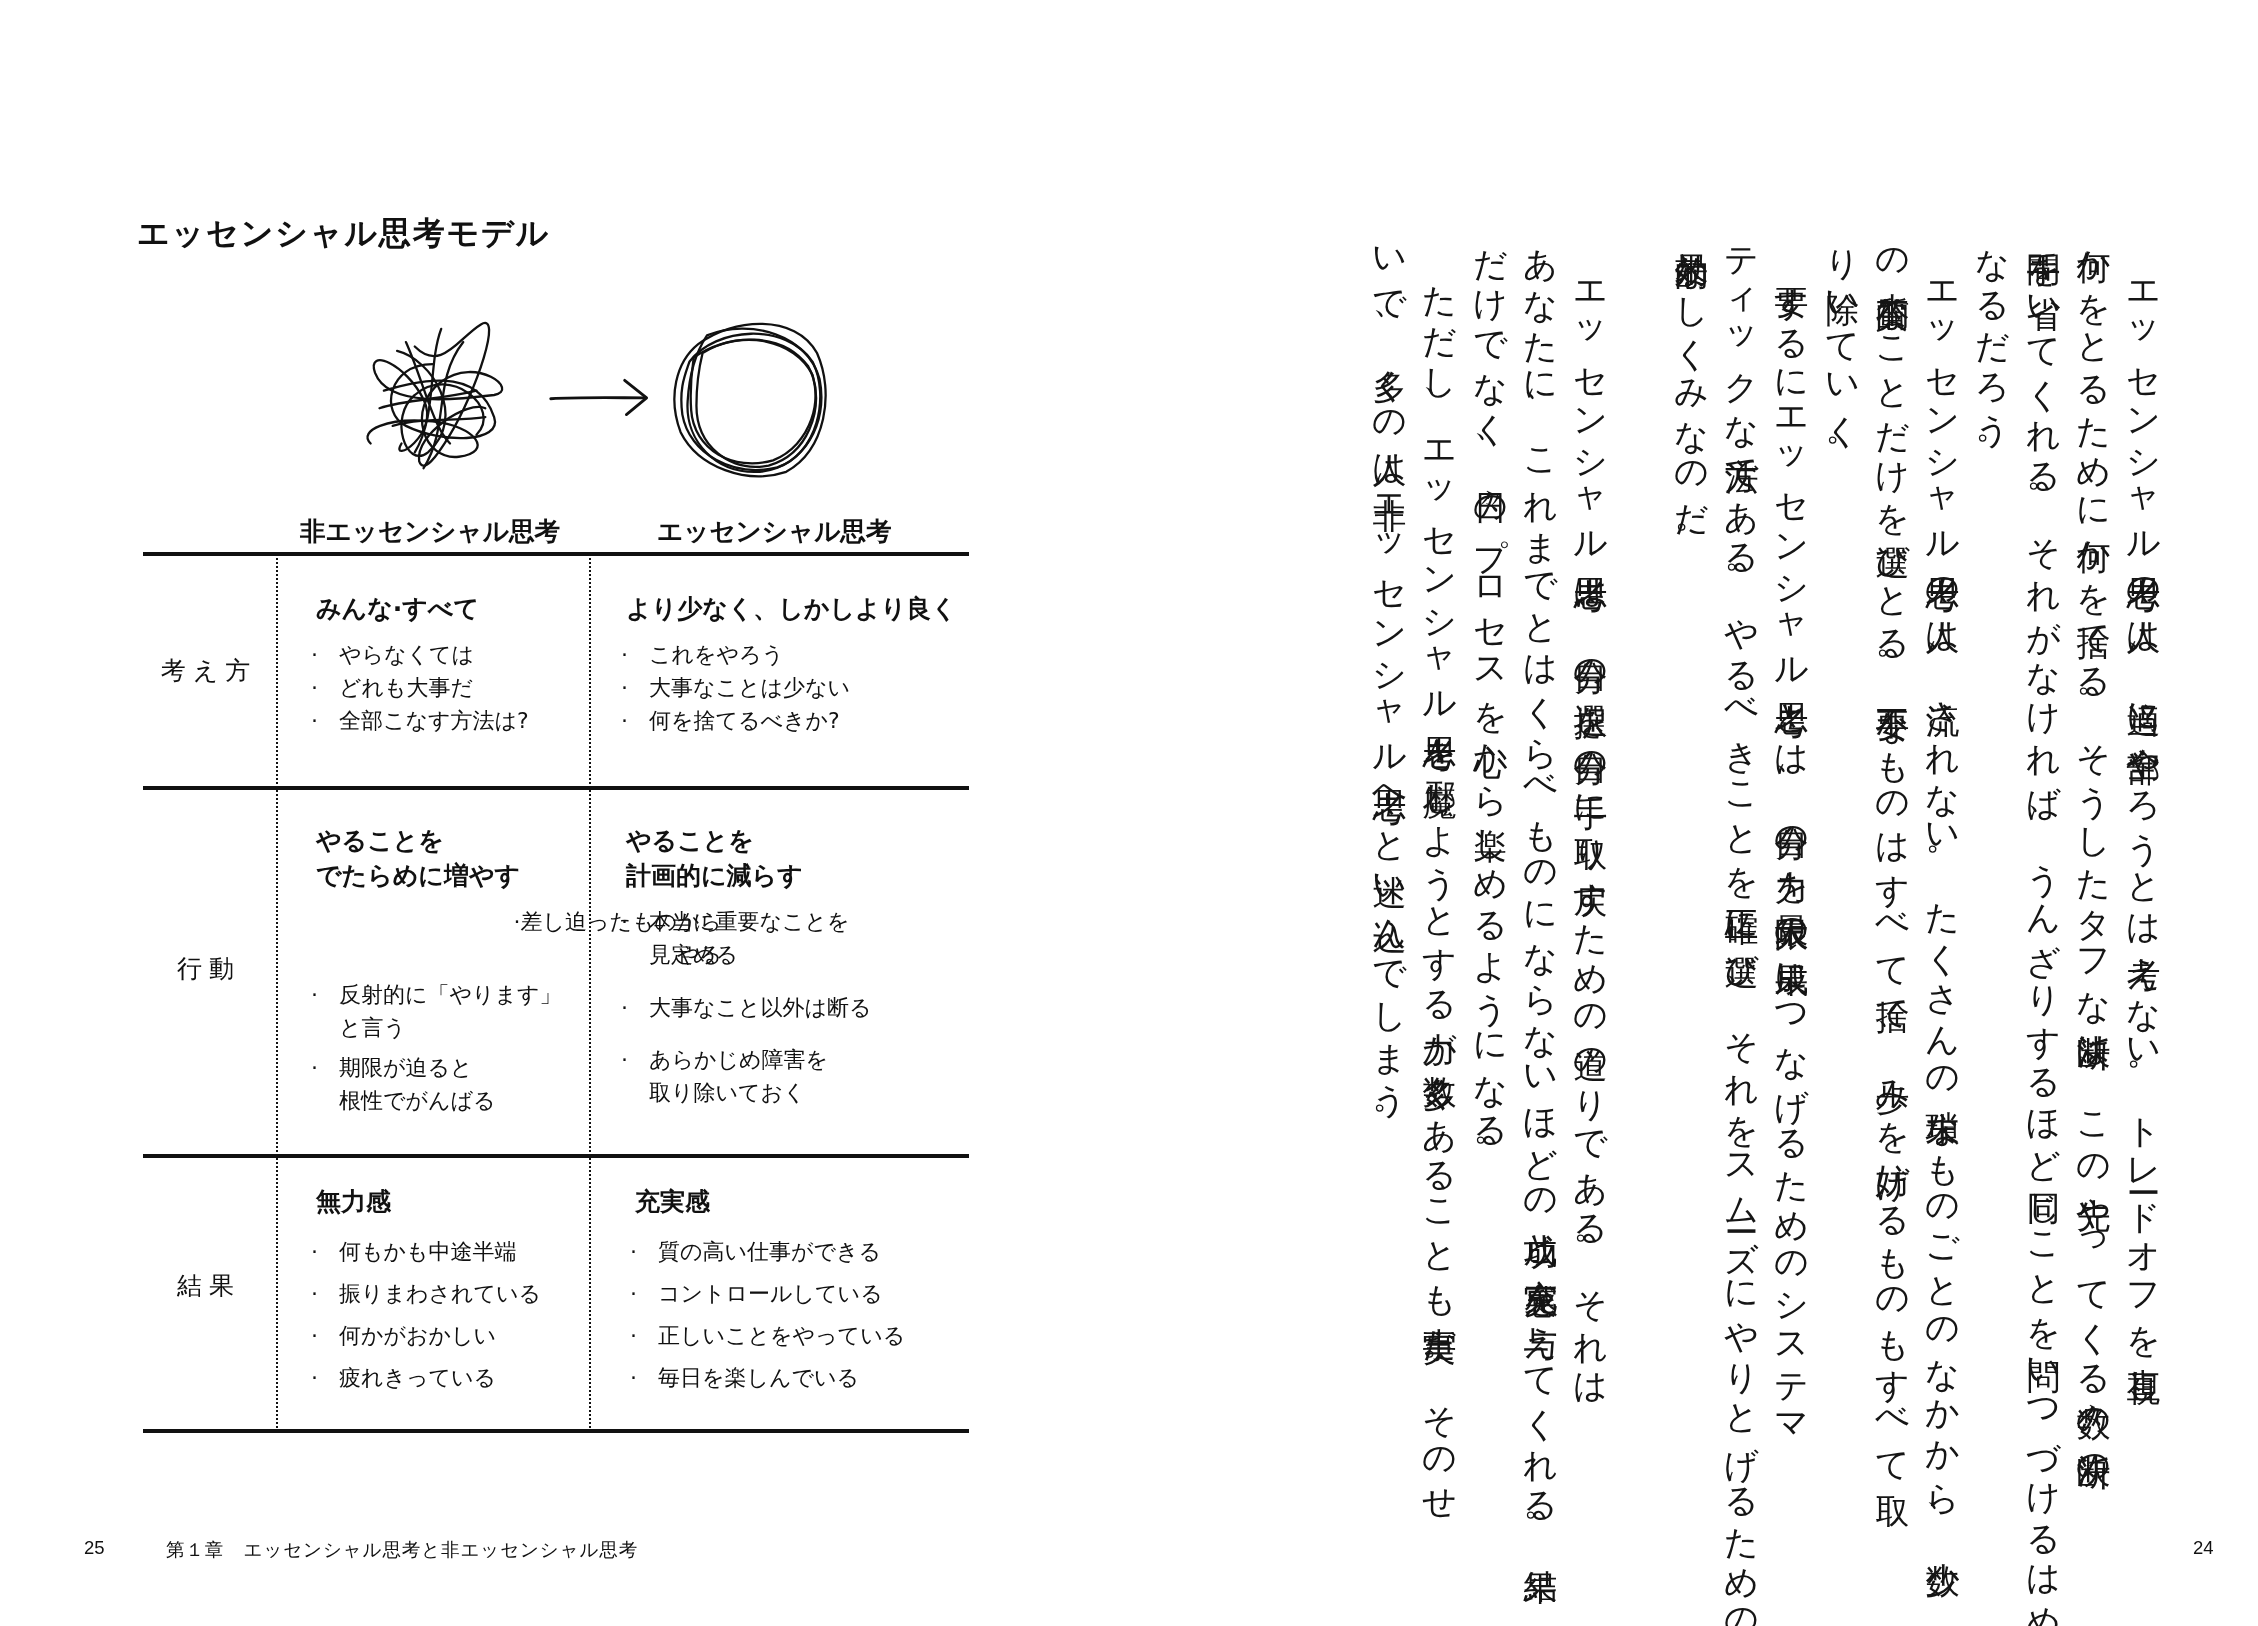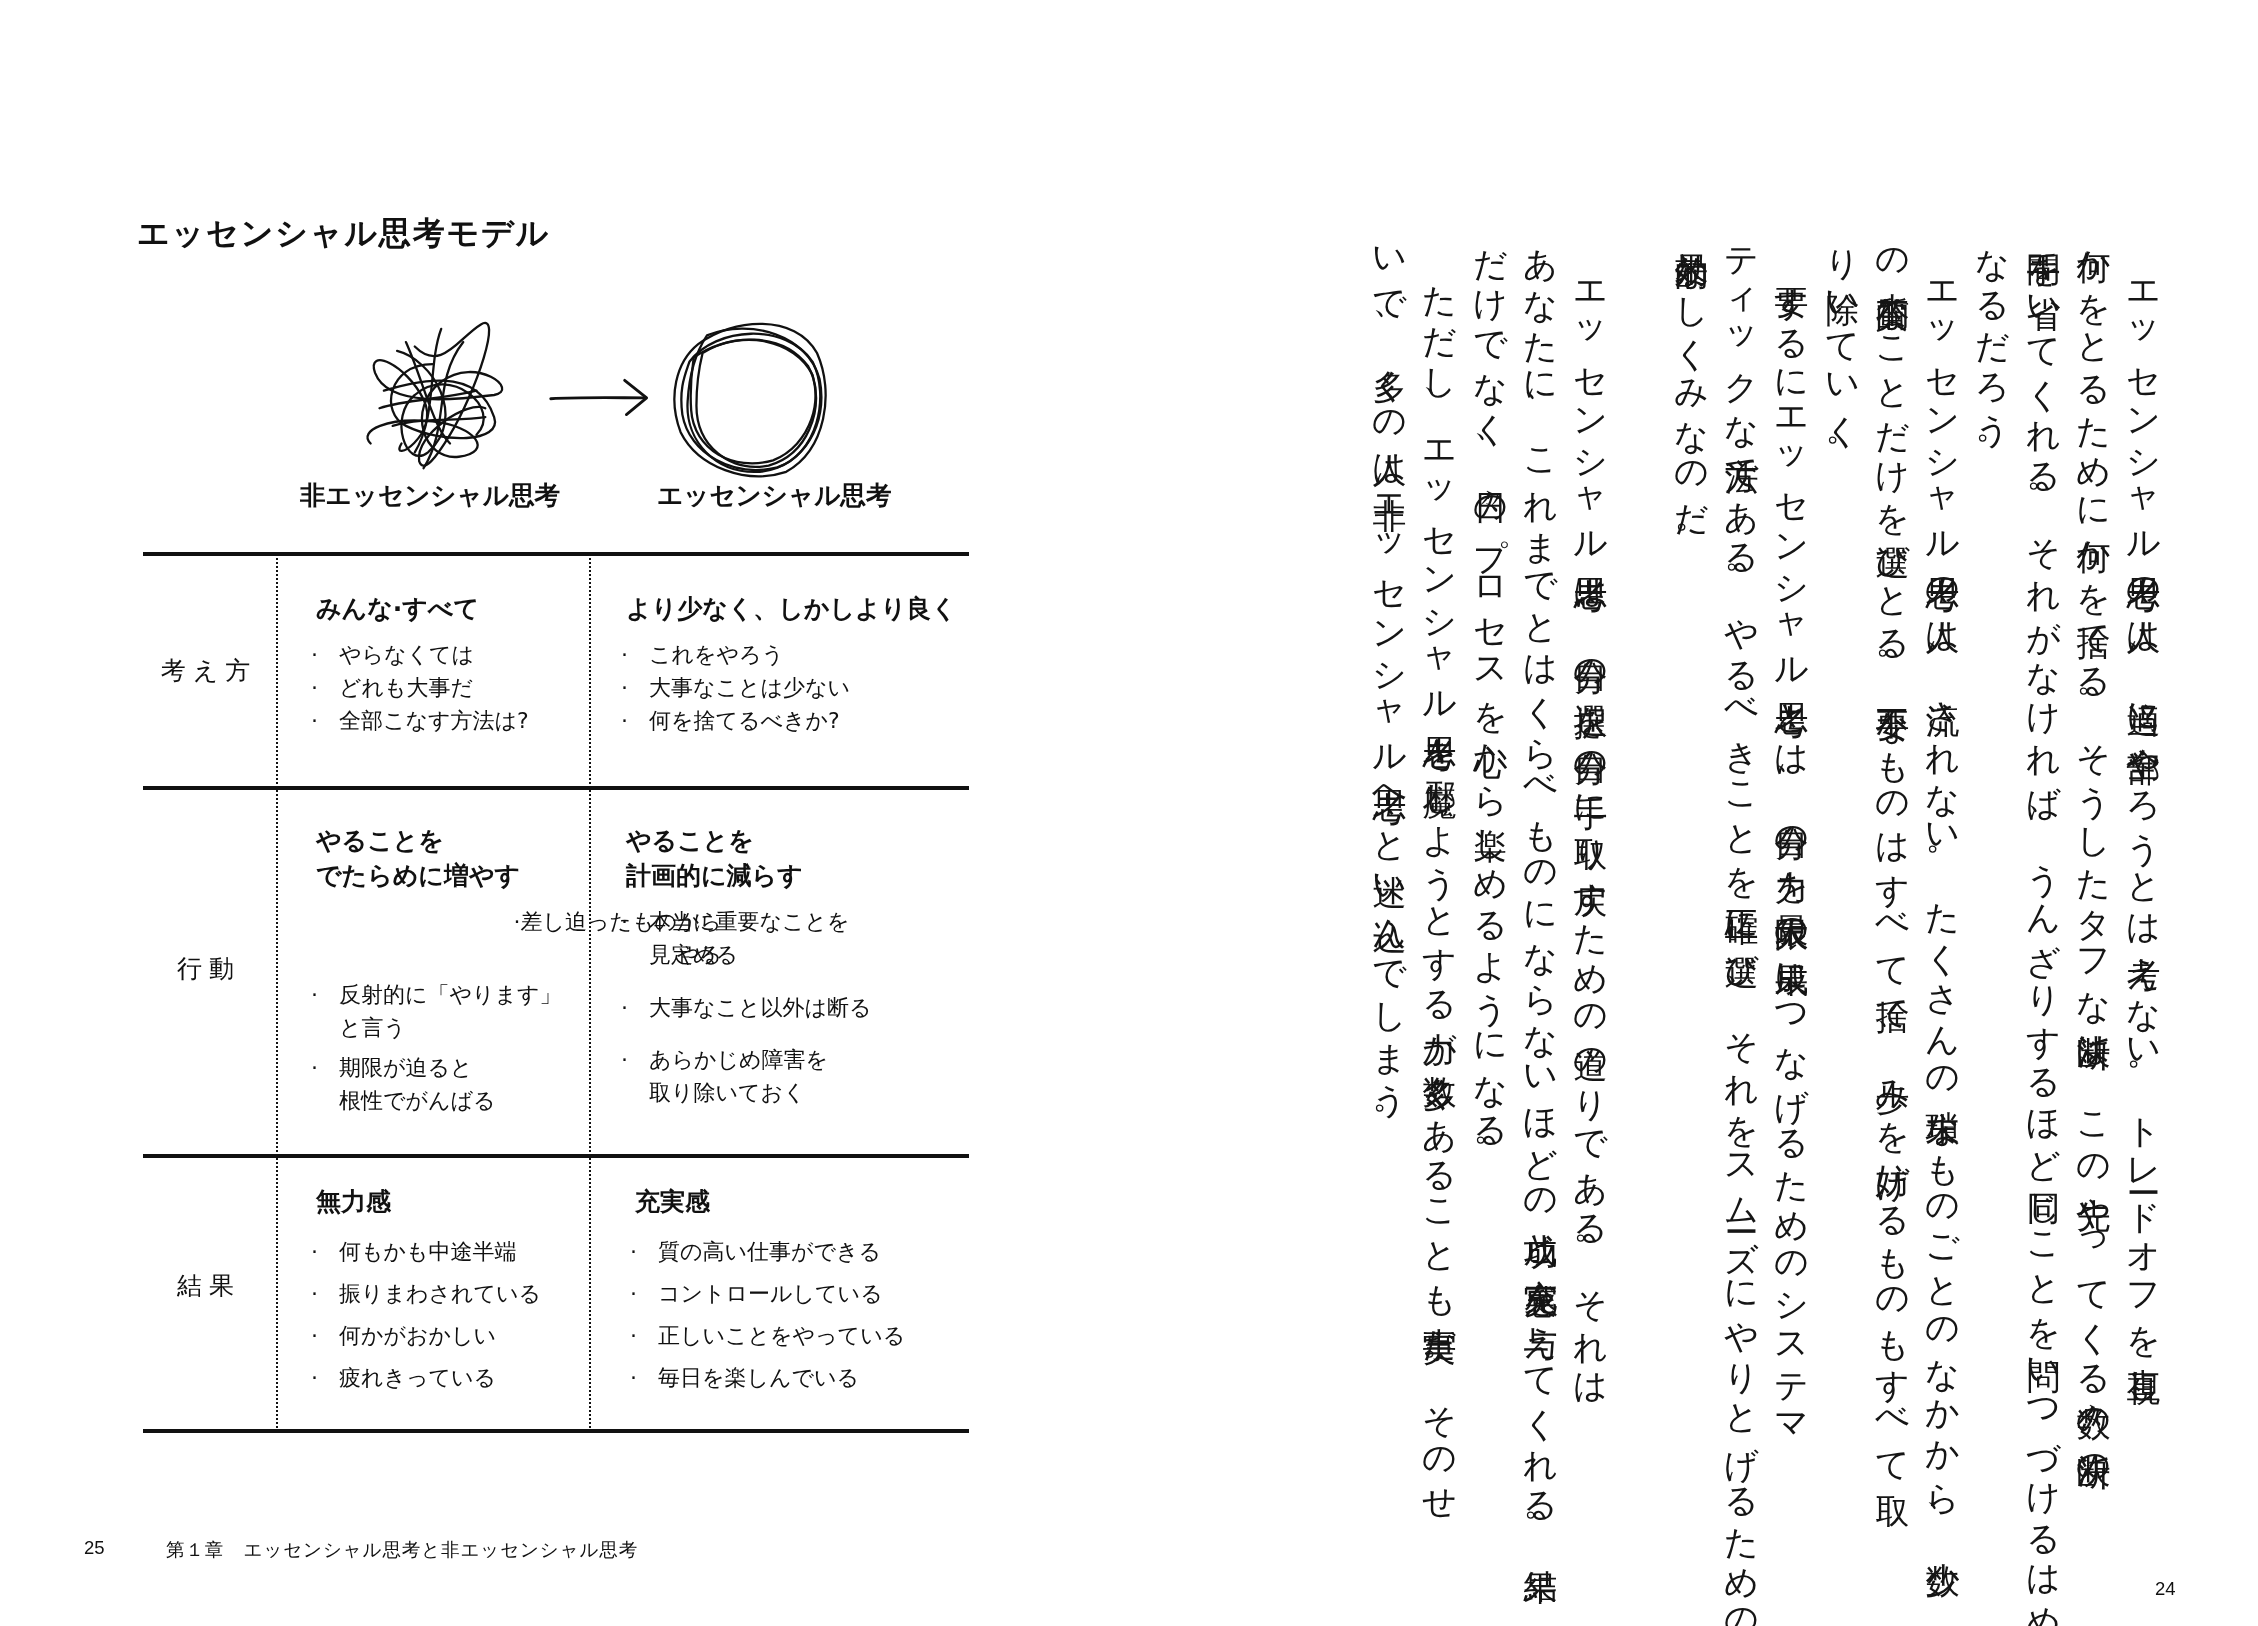--- a/index.html
+++ b/index.html
@@ -16,21 +16,21 @@
     position:absolute; left:137px; top:212px;
     font-size:32px; font-weight:bold; letter-spacing:1.8px; white-space:nowrap;text-align:right;
   }
 
   .illus { position:absolute; }
   .illus-scribble { left:353px; top:311px; width:172px; height:168px; }
   .illus-arrow { left:547px; top:375px; width:106px; height:44px; }
   .illus-circle { left:663px; top:309px; width:176px; height:176px; }
 
   .col-head {
-    position:absolute; top:478px; font-size:25.6px; font-weight:bold; white-space:nowrap;text-align:center;
+    position:absolute; top:514px; font-size:25.6px; font-weight:bold; white-space:nowrap;text-align:center;
   }
   .col-head.non { left:300px; }
   .col-head.ess { left:657px; }
 
   .table {
     position:absolute; left:143px; top:552px; width:826px; height:880px;
   }
   .hline { position:absolute; left:0; width:826px; height:3.5px; background:#111; }
   .vdash {
     position:absolute; top:1.8px; bottom:0; width:0;
@@ -189,15 +189,15 @@
     <div class="vcol" style="left:642px;">　要するにエッセンシャル思考とは、自分の力を最大限の成果につなげるためのシステマ</div>
     <div class="vcol" style="left:592px;">ティックな方法である。やるべきことを正確に選び、それをスムーズにやりとげるための</div>
     <div class="vcol" style="left:542px;">効果的なしくみなのだ。</div>
     <div class="vcol" style="left:491px;"></div>
     <div class="vcol" style="left:441px;">　エッセンシャル思考は、自分の選択を自分の手に取り戻すための道のりである。それは</div>
     <div class="vcol" style="left:391px;">あなたに、これまでとはくらべものにならないほどの成功と充実感を与えてくれる。結果</div>
     <div class="vcol" style="left:341px;">だけでなく、日々のプロセスを心から楽しめるようになる。</div>
     <div class="vcol" style="left:290px;">　ただし、エッセンシャル思考を邪魔しようとする力が数多くあることも事実だ。そのせ</div>
     <div class="vcol" style="left:240px;">いで、多くの人は非エッセンシャル思考へと迷い込んでしまう。</div>
   </div>
-  <div class="footer footer-pno-right" style="left:1026px;margin-top:41px;">24</div>
+  <div class="footer footer-pno-right" style="left:1064px;">24</div>
 </div>
 
 
 </body></html>

